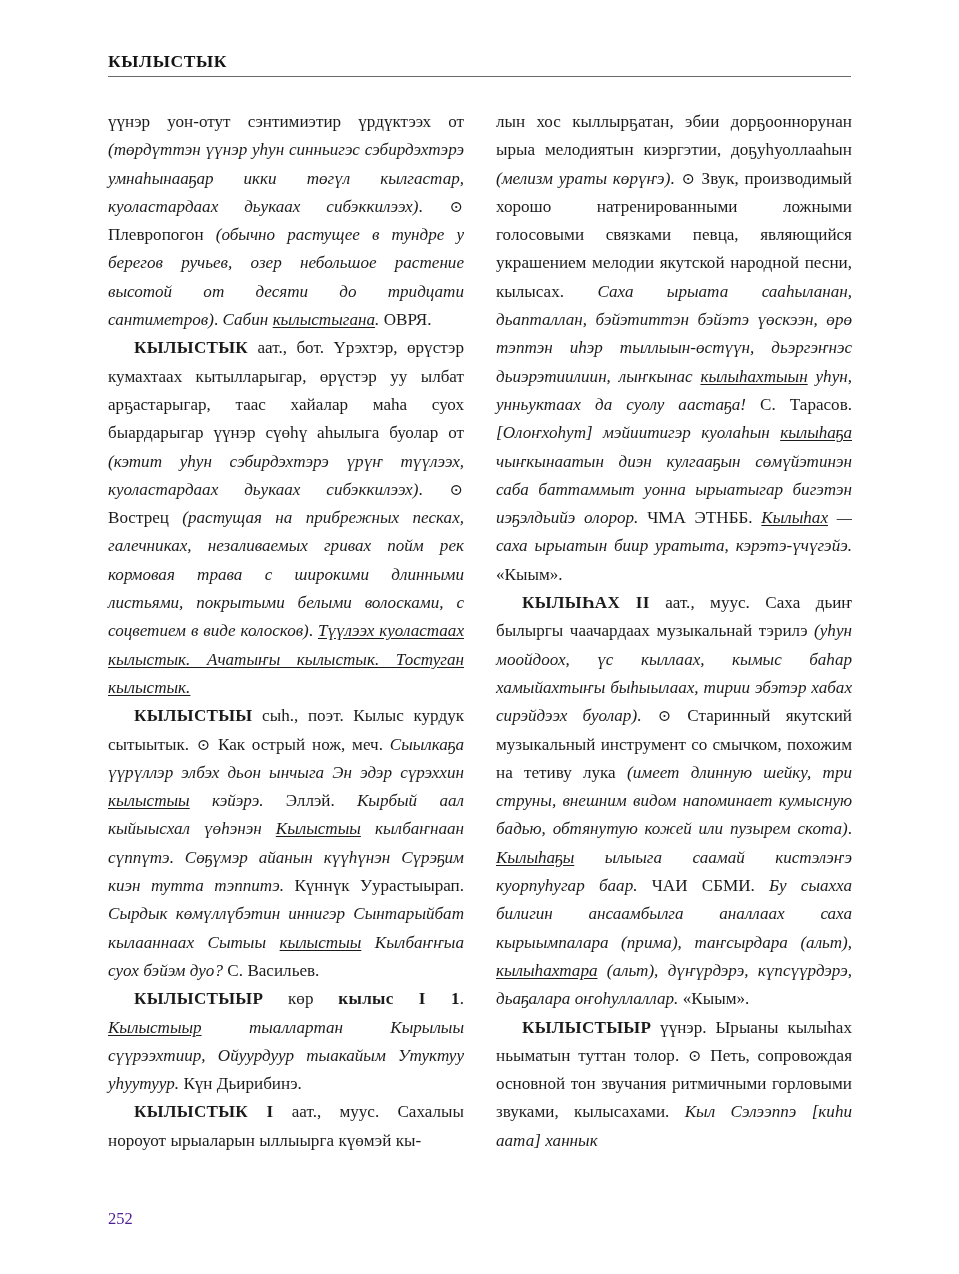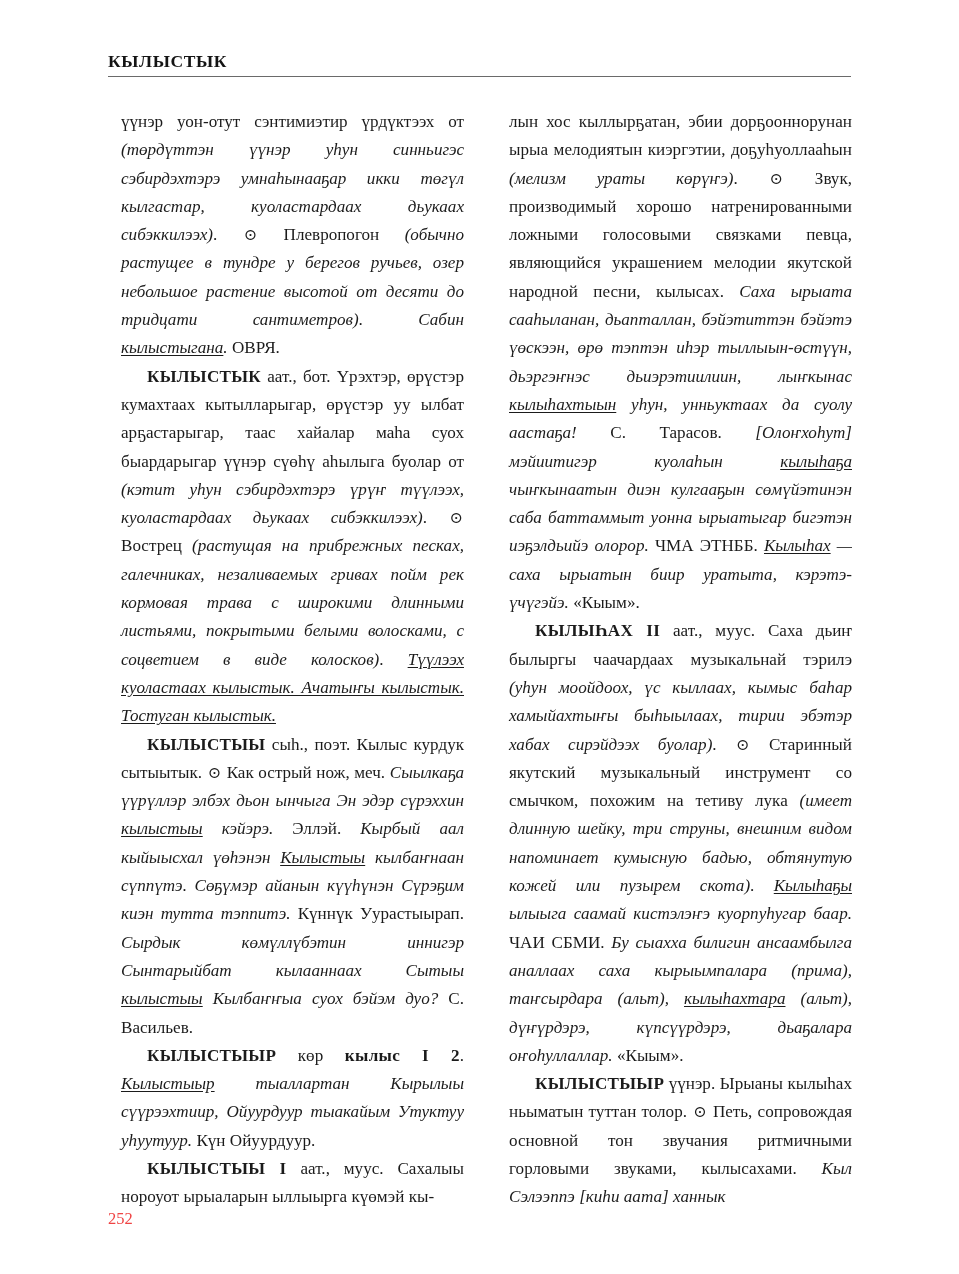--- a/index.html
+++ b/index.html
@@ -43,21 +43,20 @@
   .columns {
     position: absolute;
     left: 108px;
     top: 108px;
     width: 744px;
     display: flex;
     gap: 32px;
   }
   .col {
     width: 356px;
-    margin-left: 13px;
   }
   .para {
     margin: 0;
     font-size: 17.1px;
     line-height: 28.3px;
     text-align: justify;
     text-justify: inter-word;
     hyphens: manual;
     word-spacing: 0.1px;
   }
@@ -83,21 +82,21 @@
     padding: 0 1px;
   }
   .src {
     font-style: normal;
   }
   .folio {
     position: absolute;
     left: 108px;
     top: 1209px;
     font-size: 16.5px;
-    color: #ef4444;
+    color: #4c1d95;
   }
 </style>
 </head>
 <body>
 
 <div class="page">
 
   <div class="running-head">
     <div class="running-head-title">КЫЛЫСТЫК</div>
     <div class="rule"></div>
@@ -106,23 +105,23 @@
   <div class="columns">
 
     <div class="col">
 
       <p class="para"><span>үүнэр уон-отут сэнтимиэтир үрдүктээх от</span> <span class="ex">(төрдүттэн үүнэр уһун синньигэс сэбирдэхтэрэ умнаһынааҕар икки төгүл кылгастар, куоластардаах дьукаах сибэккилээх)</span>. <span class="sym">⊙</span> <span>Плевропогон</span> <span class="ex">(обычно растущее в тундре у берегов ручьев, озер небольшое растение высотой от десяти до тридцати сантиметров)</span>. <span class="ex">Сабин </span><span class="uline-i">кылыстыгана</span><span class="ex">.</span> <span class="src">ОВРЯ.</span></p>
 
       <p class="para indent"><span class="hw">КЫЛЫСТЫК</span> <span class="gram">аат., бот.</span> <span>Үрэхтэр, өрүстэр кумахтаах кытылларыгар, өрүстэр уу ылбат арҕастарыгар, таас хайалар маһа суох быардарыгар үүнэр сүөһү аһылыга буолар от </span><span class="ex">(кэтит уһун сэбирдэхтэрэ үрүҥ түүлээх, куоластардаах дьукаах сибэккилээх)</span>. <span class="sym">⊙</span> <span>Вострец</span> <span class="ex">(растущая на прибрежных песках, галечниках, незаливаемых гривах пойм рек кормовая трава с широкими длинными листьями, покрытыми белыми волосками, с соцветием в виде колосков)</span>. <span class="uline-i">Түүлээх куоластаах кылыстык. Ачатыҥы кылыстык. Тостуган кылыстык.</span></p>
 
       <p class="para indent"><span class="hw">КЫЛЫСТЫЫ</span> <span class="gram">сыһ., поэт.</span> <span>Кылыс курдук сытыытык.</span> <span class="sym">⊙</span> <span>Как острый нож, меч.</span> <span class="ex">Сыылкаҕа үүрүллэр элбэх дьон ынчыга Эн эдэр сүрэххин </span><span class="uline-i">кылыстыы</span><span class="ex"> кэйэрэ.</span> <span class="src">Эллэй.</span> <span class="ex">Кырбый аал кыйыысхал үөһэнэн </span><span class="uline-i">Кылыстыы</span><span class="ex"> кылбаҥнаан сүппүтэ. Сөҕүмэр айанын күүһүнэн Сүрэҕим киэн тутта тэппитэ.</span> <span class="src">Күннүк Уурастыырап.</span> <span class="ex">Сырдык көмүллүбэтин иннигэр Сынтарыйбат кылааннаах Сытыы </span><span class="uline-i">кылыстыы</span><span class="ex"> Кылбаҥҥыа суох бэйэм дуо?</span> <span class="src">С. Васильев.</span></p>
 
-      <p class="para indent"><span class="hw">КЫЛЫСТЫЫР</span> <span class="gram">көр</span> <span class="hw">кылыс I 2</span><span>.</span> <span class="uline-i">Кылыстыыр</span><span class="ex"> тыаллартан Кырылыы сүүрээхтиир, Ойуурдуур тыакайым Утуктуу уһуутуур.</span> <span class="src">Күн Ойуурдуур.</span></p>
+      <p class="para indent"><span class="hw">КЫЛЫСТЫЫР</span> <span class="gram">көр</span> <span class="hw">кылыс I 1</span><span>.</span> <span class="uline-i">Кылыстыыр</span><span class="ex"> тыаллартан Кырылыы сүүрээхтиир, Ойуурдуур тыакайым Утуктуу уһуутуур.</span> <span class="src">Күн Дьирибинэ.</span></p>
 
-      <p class="para indent"><span class="hw">КЫЛЫСТЫЫ I</span> <span class="gram">аат., муус.</span> <span>Сахалыы нороуот ырыаларын ыллыырга күөмэй кы-</span></p>
+      <p class="para indent"><span class="hw">КЫЛЫСТЫК I</span> <span class="gram">аат., муус.</span> <span>Сахалыы нороуот ырыаларын ыллыырга күөмэй кы-</span></p>
 
     </div>
 
     <div class="col">
 
       <p class="para"><span>лын хос кыллырҕатан, эбии дорҕооннорунан ырыа мелодиятын киэргэтии, доҕуһуоллааһын </span><span class="ex">(мелизм ураты көрүҥэ)</span>. <span class="sym">⊙</span> <span>Звук, производимый хорошо натренированными ложными голосовыми связками певца, являющийся украшением мелодии якутской народной песни, кылысах.</span> <span class="ex">Саха ырыата сааһыланан, дьапталлан, бэйэтиттэн бэйэтэ үөскээн, өрө тэптэн иһэр тыллыын-өстүүн, дьэргэҥнэс дьиэрэтиилиин, лыҥкынас </span><span class="uline-i">кылыһахтыын</span><span class="ex"> уһун, унньуктаах да суолу аастаҕа!</span> <span class="src">С. Тарасов.</span> <span class="ex">[Олоҥхоһут] мэйиитигэр куолаһын </span><span class="uline-i">кылыһаҕа</span><span class="ex"> чыҥкынаатын диэн кулгааҕын сөмүйэтинэн саба баттаммыт уонна ырыатыгар бигэтэн иэҕэлдьийэ олорор.</span> <span class="src">ЧМА ЭТНББ.</span> <span class="uline-i">Кылыһах</span><span class="ex"> — саха ырыатын биир уратыта, кэрэтэ-үчүгэйэ.</span> <span class="src">«Кыым».</span></p>
 
       <p class="para indent"><span class="hw">КЫЛЫҺАХ II</span> <span class="gram">аат., муус.</span> <span>Саха дьиҥ былыргы чаачардаах музыкальнай тэрилэ </span><span class="ex">(уһун моойдоох, үс кыллаах, кымыс баһар хамыйахтыҥы быһыылаах, тирии эбэтэр хабах сирэйдээх буолар)</span>. <span class="sym">⊙</span> <span>Старинный якутский музыкальный инструмент со смычком, похожим на тетиву лука </span><span class="ex">(имеет длинную шейку, три струны, внешним видом напоминает кумысную бадью, обтянутую кожей или пузырем скота)</span>. <span class="uline-i">Кылыһаҕы</span><span class="ex"> ылыыга саамай кистэлэҥэ куорпуһугар баар.</span> <span class="src">ЧАИ СБМИ.</span> <span class="ex">Бу сыахха билигин ансаамбылга аналлаах саха кырыымпалара (прима), таҥсырдара (альт), </span><span class="uline-i">кылыһахтара</span><span class="ex"> (альт), дүҥүрдэрэ, күпсүүрдэрэ, дьаҕалара оҥоһуллаллар.</span> <span class="src">«Кыым».</span></p>
 
       <p class="para indent"><span class="hw">КЫЛЫСТЫЫР</span> <span class="gram">үүнэр.</span> <span>Ырыаны кылыһах ньыматын туттан толор.</span> <span class="sym">⊙</span> <span>Петь, сопровождая основной тон звучания ритмичными горловыми звуками, кылысахами.</span> <span class="ex">Кыл Сэлээппэ [киһи аата] ханнык</span></p>

